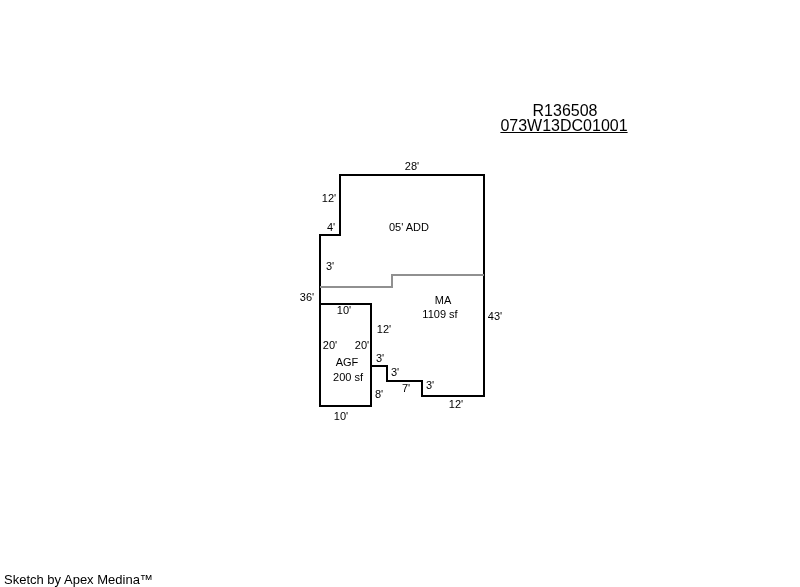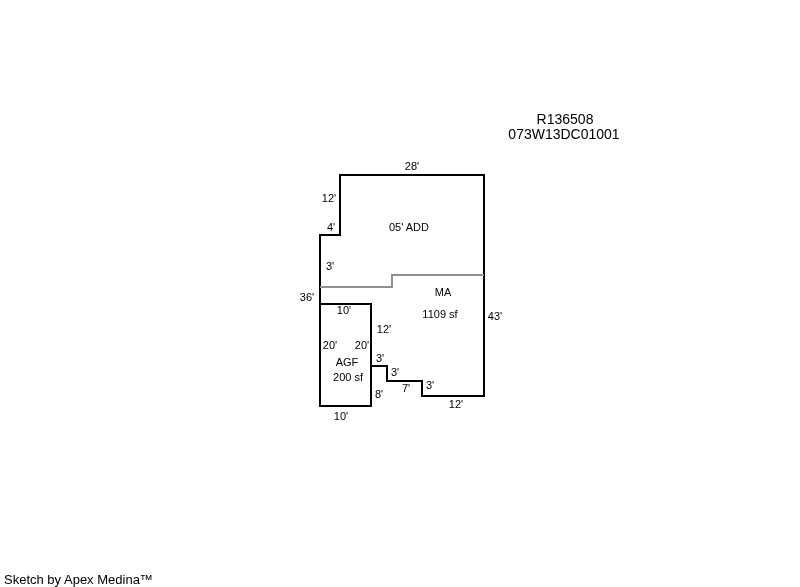--- a/index.html
+++ b/index.html
@@ -13,23 +13,22 @@
     height: 587px;
     background: #ffffff;
     overflow: hidden;
     font-family: "Liberation Sans", sans-serif;
     color: #000000;
   }
   .abs-center {
     position: absolute;
     transform: translate(-50%, -50%);
     white-space: nowrap;
-    font-size: 14px;
+    font-size: 16px;
     line-height: 12px;
-    margin-top: 8px;
   }
   #floorplan-canvas {
     position: absolute;
     left: 0;
     top: 0;
     width: 800px;
     height: 587px;
   }
   .lbl {
     position: absolute;
@@ -46,38 +45,38 @@
     white-space: nowrap;
   }
 </style>
 </head>
 <body>
 
 <div class="page">
 
   <div>
     <div class="abs-center" style="left: 565px; top: 111px;">R136508</div>
-    <div class="abs-center" style="left: 564px; top: 126px;">073W13DC01001</div>
+    <div class="abs-center" style="left: 564px; top: 126px; text-decoration: underline;">073W13DC01001</div>
   </div>
 
   <svg id="floorplan-canvas" viewBox="0 0 800 587" xmlns="http://www.w3.org/2000/svg">
       <polygon points="340,175 340,235 320,235 320,406 371,406 371,366 387,366 387,381 422,381 422,396 484,396 484,175" fill="none" stroke="#000000" stroke-width="2"></polygon>
       <polygon points="320,304 371,304 371,406 320,406" fill="none" stroke="#000000" stroke-width="2"></polygon>
       <polyline points="320,287 392,287 392,275 484,275" fill="none" stroke="#909090" stroke-width="2"></polyline>
     </svg>
 
   <div>
       <span class="lbl" style="left: 412px; top: 166px; color: rgb(0, 0, 0); text-align: center;">28'</span>
       <span class="lbl" style="left: 329px; top: 198px; color: rgb(0, 0, 0);">12'</span>
       <span class="lbl" style="left: 331px; top: 227px; color: rgb(0, 0, 0);">4'</span>
       <span class="lbl" style="left: 409px; top: 227px; color: rgb(0, 0, 0);">05' ADD</span>
       <span class="lbl" style="left: 330px; top: 266px; color: rgb(0, 0, 0);">3'</span>
       <span class="lbl" style="left: 307px; top: 297px; color: rgb(0, 0, 0);">36'</span>
       <span class="lbl" style="left: 495px; top: 316px; color: rgb(0, 0, 0);">43'</span>
-      <span class="lbl" style="left: 439px; top: 292px; color: rgb(0, 0, 0); padding-left: 8px;">MA</span>
+      <span class="lbl" style="left: 439px; top: 300px; color: rgb(0, 0, 0); padding-left: 8px;">MA</span>
       <span class="lbl" style="left: 440px; top: 314px; color: rgb(0, 0, 0);">1109 sf</span>
       <span class="lbl" style="left: 344px; top: 310px; color: rgb(0, 0, 0);">10'</span>
       <span class="lbl" style="left: 384px; top: 329px; color: rgb(0, 0, 0);">12'</span>
       <span class="lbl" style="left: 330px; top: 345px; color: rgb(0, 0, 0);">20'</span>
       <span class="lbl" style="left: 362px; top: 345px; color: rgb(0, 0, 0);">20'</span>
       <span class="lbl" style="left: 347px; top: 362px; color: rgb(0, 0, 0);">AGF</span>
       <span class="lbl" style="left: 348px; top: 377px; color: rgb(0, 0, 0); text-align: center;">200 sf</span>
       <span class="lbl" style="left: 380px; top: 358px; color: rgb(0, 0, 0);">3'</span>
       <span class="lbl" style="left: 395px; top: 372px; color: rgb(0, 0, 0);">3'</span>
       <span class="lbl" style="left: 406px; top: 388px; color: rgb(0, 0, 0);">7'</span>

